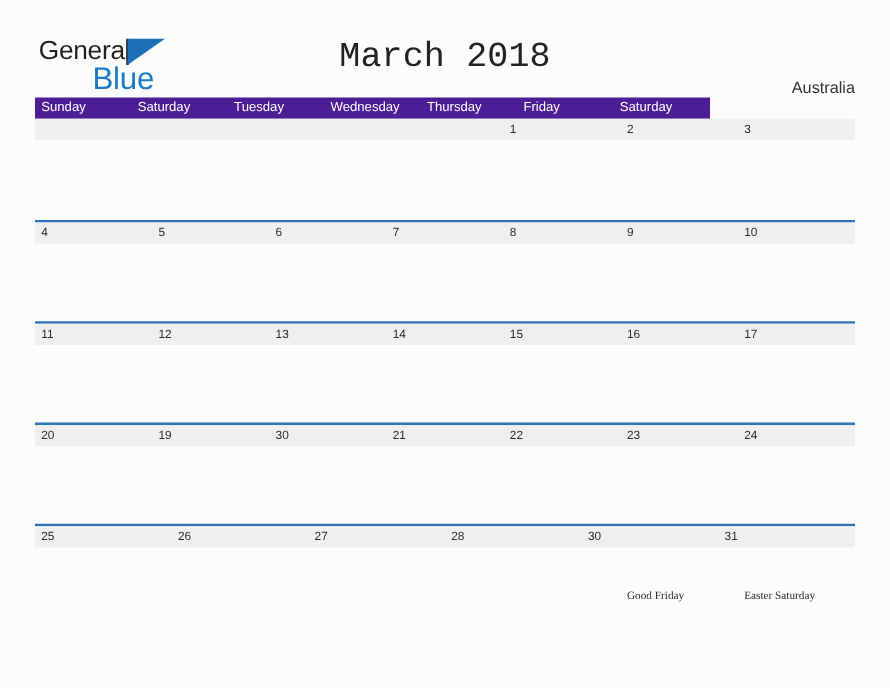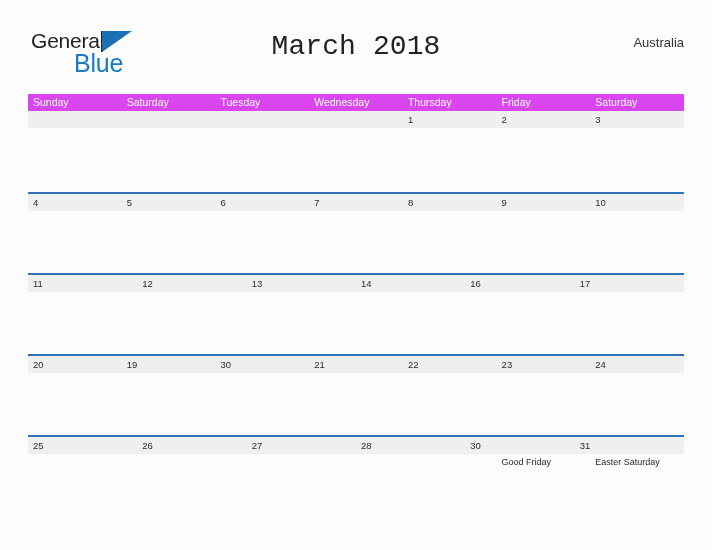--- a/index.html
+++ b/index.html
@@ -77,40 +77,39 @@
     text-align: center;
     font-size: 28px;
     color: #222222;
     font-family: Liberation Mono, monospace;
     font-weight: normal;
     letter-spacing: 0.1px;
   }
   .region {
     position: absolute;
     right: 28px;
-    top: 35px;
+    top: 62px;
     font-size: 13px;
     color: #333333;
     font-family: "Liberation Sans", sans-serif;
     margin-left: 35px;
   }
 
   
   .calendar {
     position: absolute;
     left: 28px;
     top: 78px;
     width: 656px;
   }
   .dow-row {
     display: flex;
-    width: 656px;
+    width: 540px;
     height: 17px;
-    background: #d946ef;
-    margin-top: 16px;
+    background: #4c1d95;
   }
   .dow-cell {
     flex: 1 1 0;
     color: #ffffff;
     font-size: 10.5px;
     line-height: 17px;
     padding-left: 5px;
     box-sizing: border-box;
     font-family: "Liberation Sans", sans-serif;
   }
@@ -146,21 +145,22 @@
     font-family: "Liberation Sans", sans-serif;
   }
   .event-cell {
     flex: 1 1 0;
     box-sizing: border-box;
     padding-left: 5px;
     padding-top: 2px;
     font-size: 9px;
     line-height: 12px;
     color: #2b2b2b;
-    font-family: Liberation Sans, sans-serif;
+    font-family: Liberation Serif, serif;
+    margin-top: 30px;
   }
 </style>
 </head>
 <body>
 
 <div class="page">
 
   <div class="header">
 
     <div class="logo">
@@ -229,20 +229,21 @@
         <div class="event-cell"></div>
       </div>
     </div>
 
     <div class="week">
       <div class="week-dates">
         <div class="date-cell">11</div>
         <div class="date-cell">12</div>
         <div class="date-cell">13</div>
         <div class="date-cell">14</div>
+        <div class="date-cell">15</div>
         <div class="date-cell">16</div>
         <div class="date-cell">17</div>
       </div>
       <div class="week-body">
         <div class="event-cell"></div>
         <div class="event-cell"></div>
         <div class="event-cell"></div>
         <div class="event-cell"></div>
         <div class="event-cell"></div>
         <div class="event-cell"></div>

